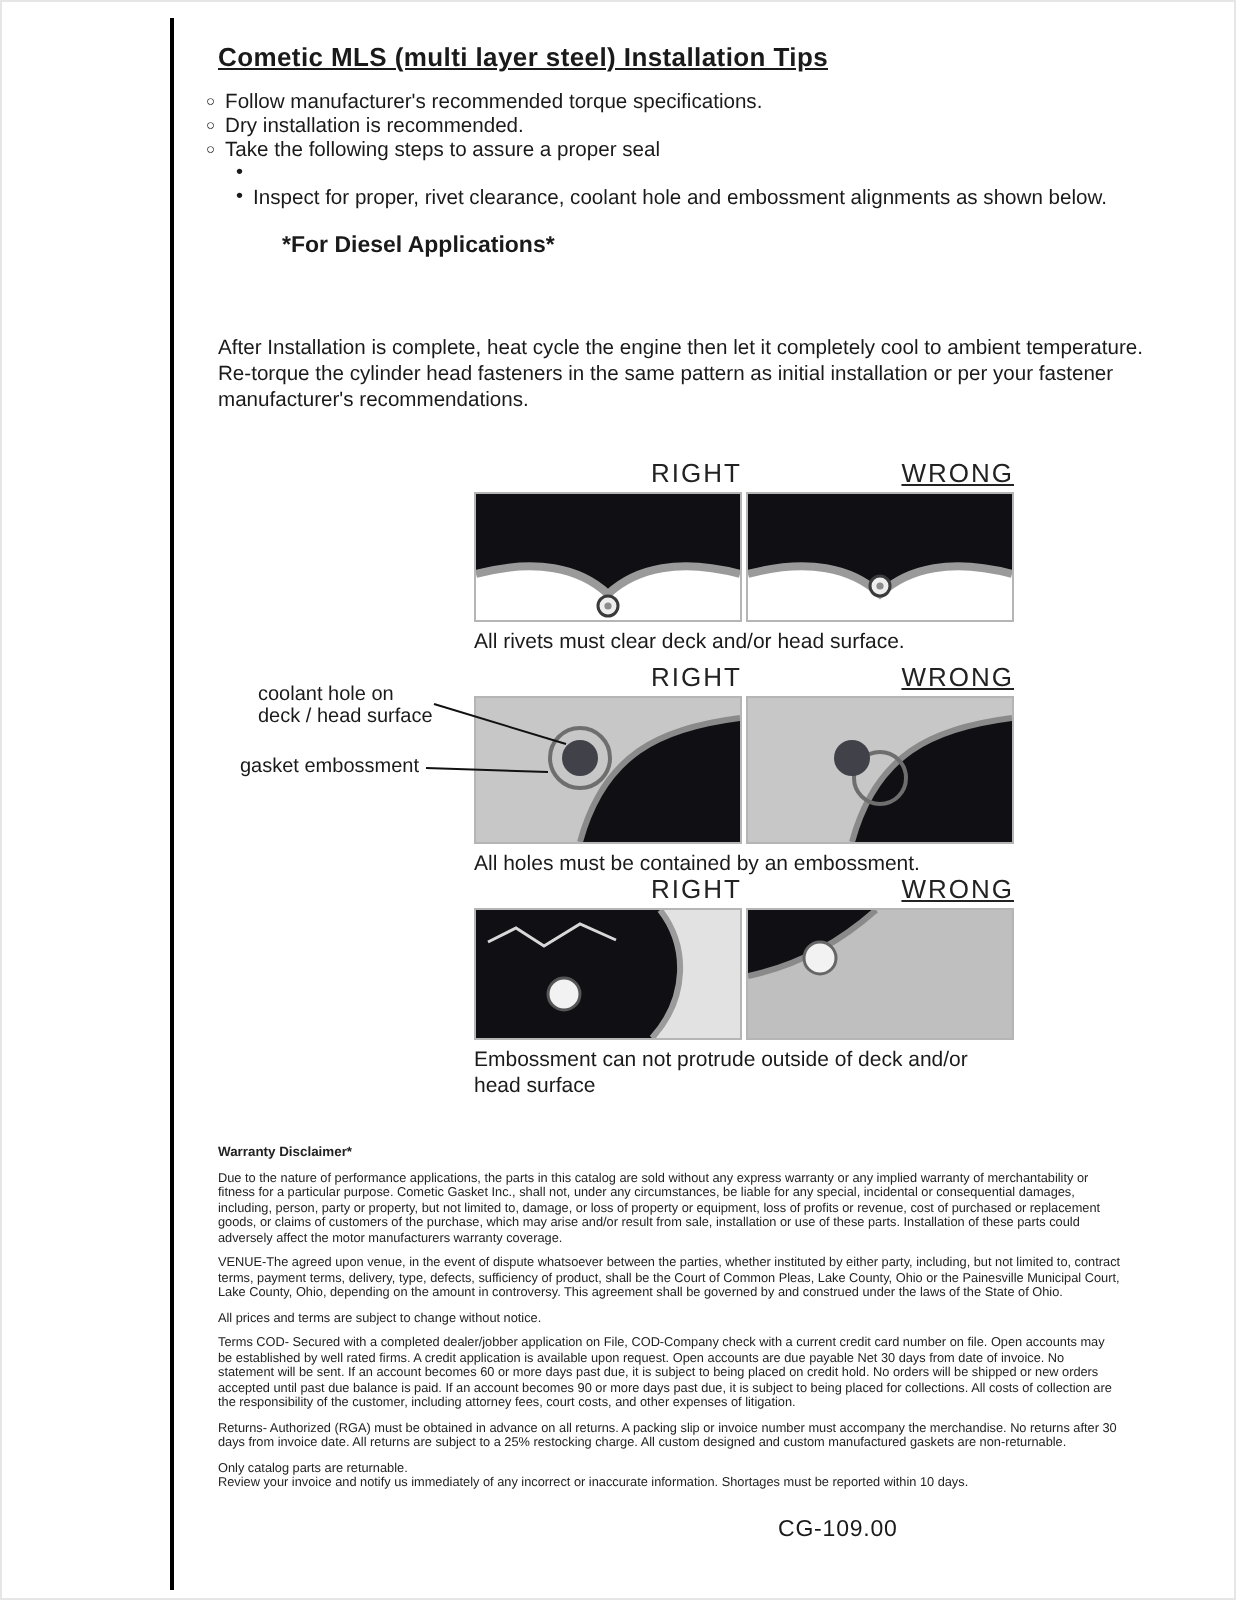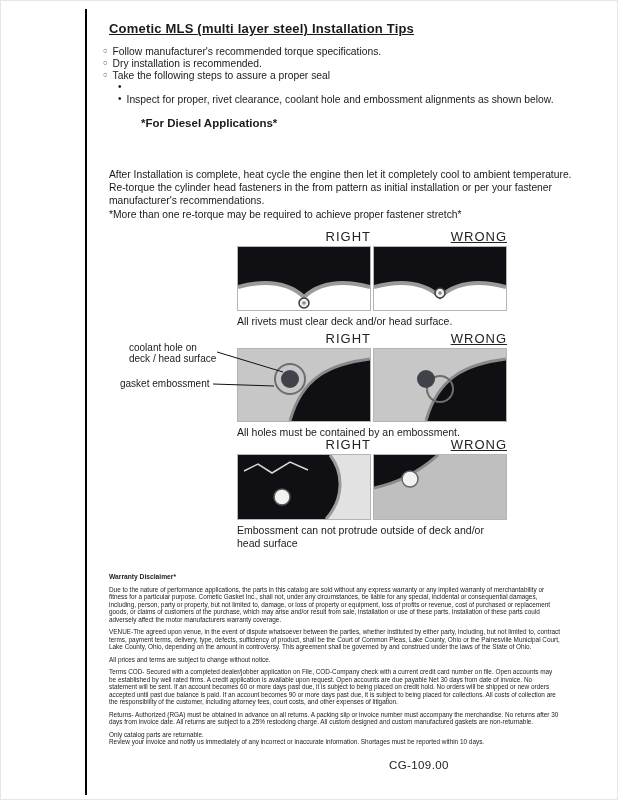--- a/index.html
+++ b/index.html
@@ -83,22 +83,21 @@
     <li>
       <span class="b2">•</span>
     </li>
     <li>
       <span class="b2">•</span>
       <span>Inspect for proper, rivet clearance, coolant hole and embossment alignments as shown below.</span>
     </li>
   </ul>
 
   <h2 class="abs diesel-h">*For Diesel Applications*</h2>
-  <p class="abs body diesel-p2">After Installation is complete, heat cycle the engine then let it completely cool to ambient temperature. Re-torque the cylinder head fasteners in the from pattern as initial installation or per your fastener manufacturer's recommendations.</p>
-  <p class="abs body note">*More than one re-torque may be required to achieve proper fastener stretch*</p>
+  <p class="abs body diesel-p2">After Installation is complete, heat cycle the engine then let it completely cool to ambient temperature. Re-torque the cylinder head fasteners in the same pattern as initial installation or per your fastener manufacturer's recommendations.</p>
 
   <div class="abs lbl cl lr1">RIGHT</div>
   <div class="abs lbl cr lr1">WRONG</div>
 
   <div class="abs panel cl pr1">
     <svg width="132" height="63" viewBox="0 0 132 63">
       <rect width="132" height="63" fill="#0f0f14"></rect>
       <path d="M0,63 L0,40 C30,32 52,37 66,50 C80,37 102,32 132,40 L132,63 Z" fill="#ffffff"></path>
       <path d="M0,40 C30,32 52,37 66,50 C80,37 102,32 132,40" fill="none" stroke="#9a9a9a" stroke-width="4"></path>
       <circle cx="66" cy="56" r="5" fill="#eeeeee" stroke="#3a3a3a" stroke-width="1.5"></circle>

